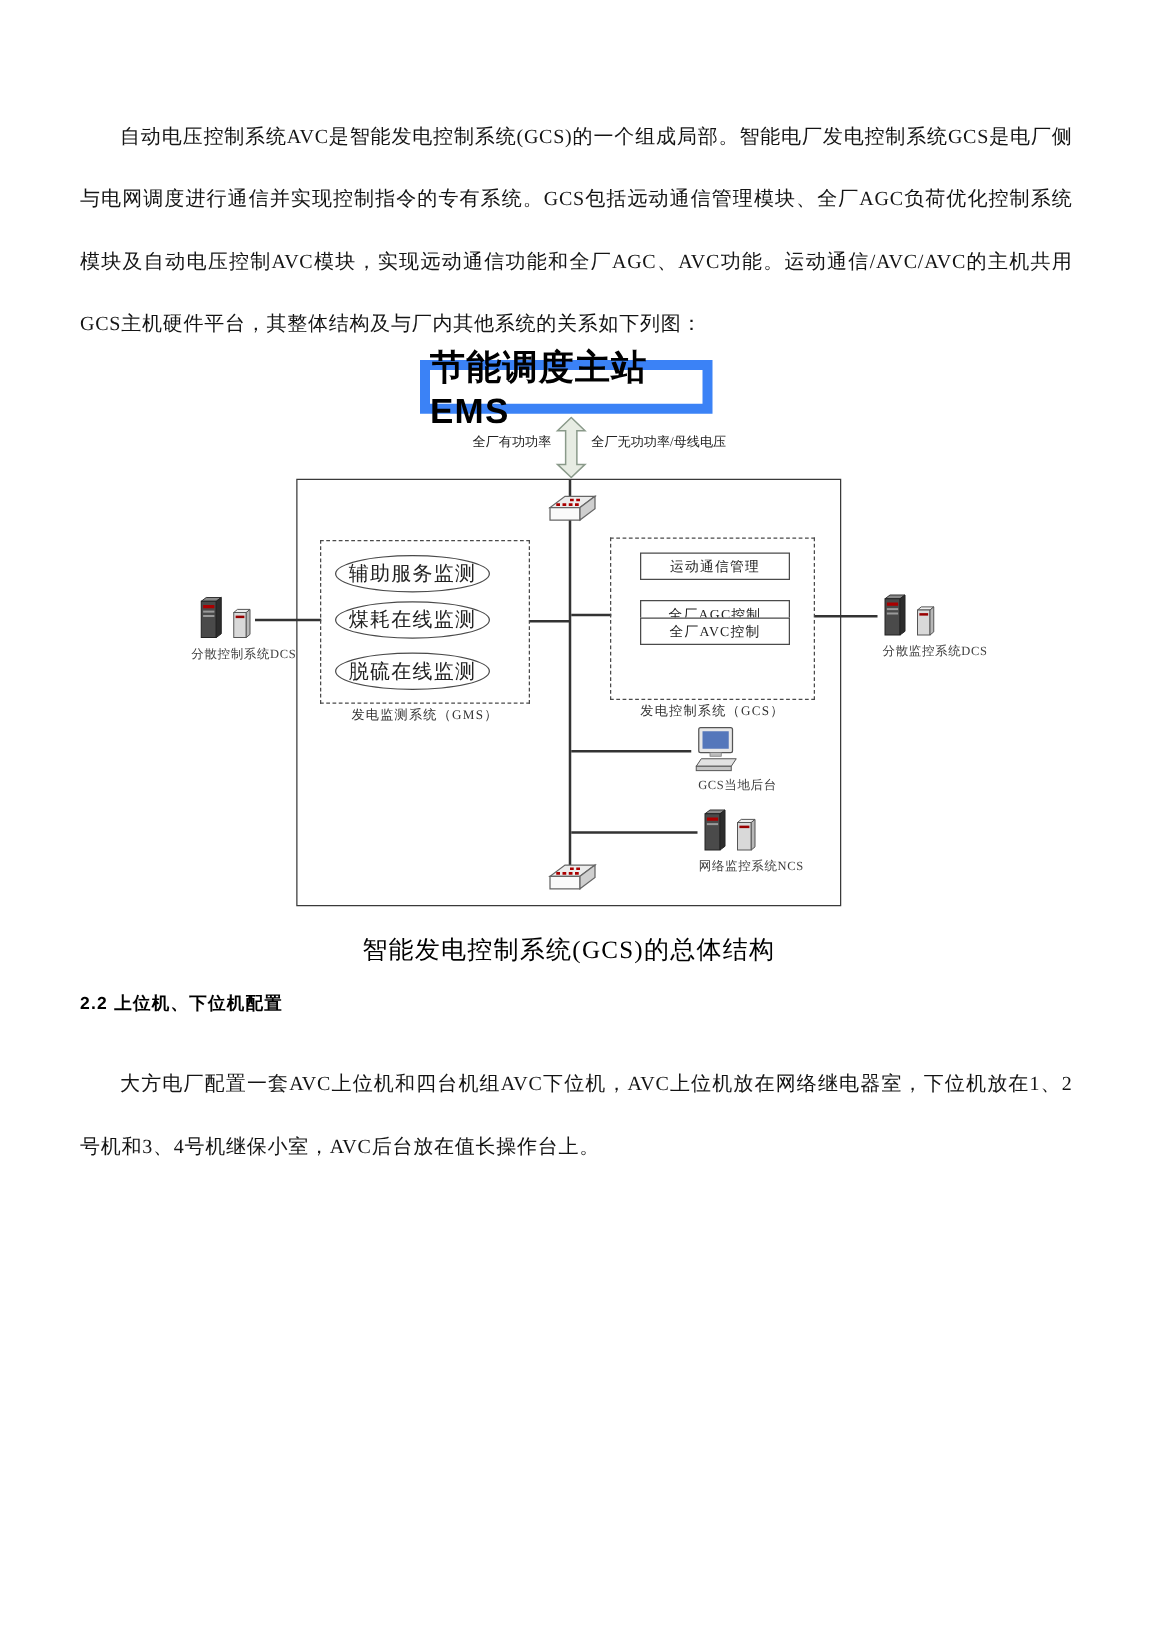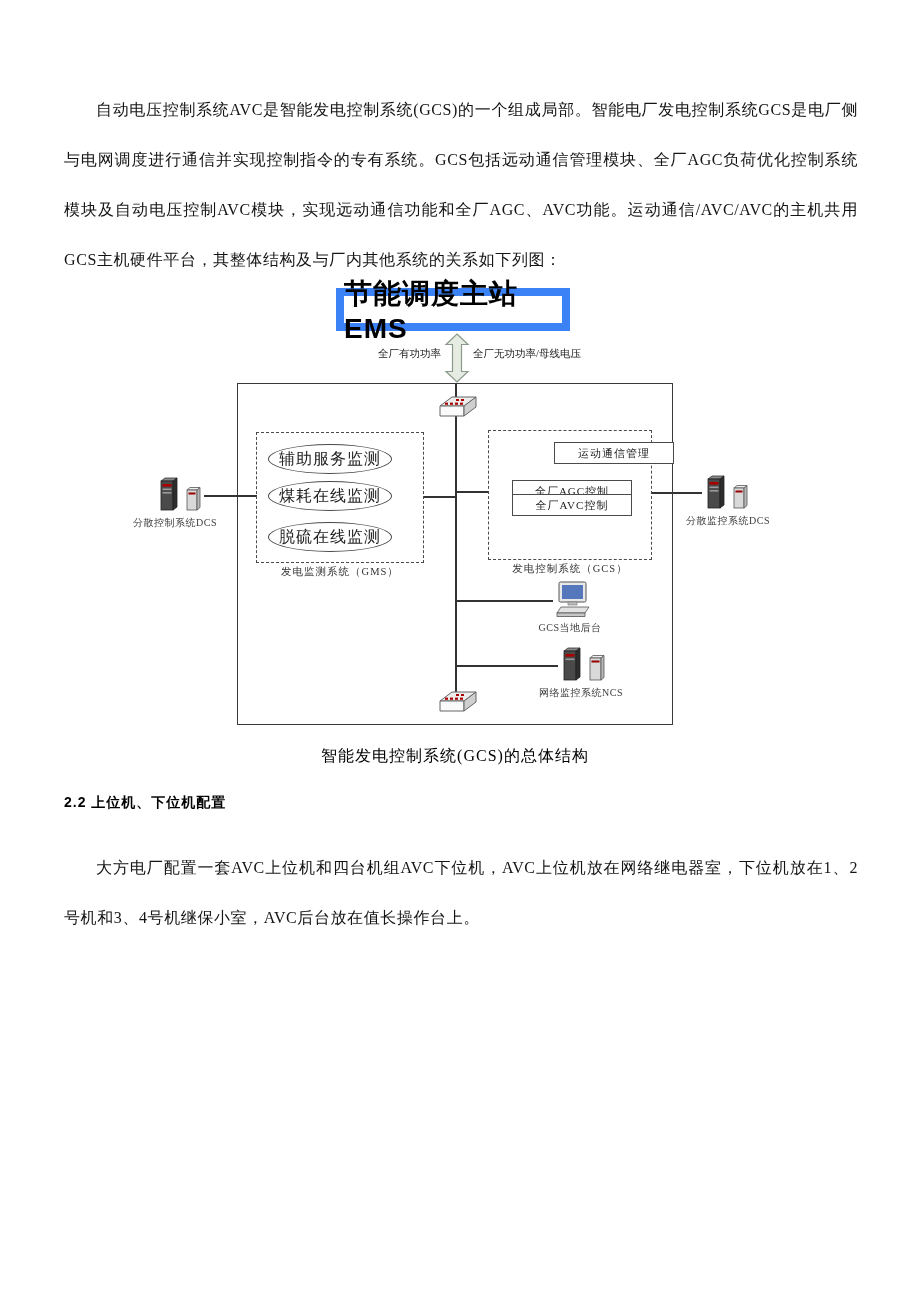--- a/index.html
+++ b/index.html
@@ -15,21 +15,21 @@
   }
   #p1 { top:85px; }
   #p2 { top:843px; }
   .section-heading {
     position:absolute; left:64px; top:794px;
     font-family:"Liberation Sans","DejaVu Sans",sans-serif;
     font-weight:bold; font-size:14px; letter-spacing:1px; color:#000;
   }
   .figure-caption {
     position:absolute; left:155px; top:746px; width:600px;
-    text-align:center; font-size:16px; letter-spacing:1px; color:#000;
+    text-align:center; font-size:20px; letter-spacing:1px; color:#000;
   }
   
   .ems-box {
     position:absolute; left:336px; top:288px; width:234px; height:43px;
     border:8px solid #3b82f6; background:#fff;
     display:flex; align-items:center; justify-content:center;
     font-family:"Liberation Sans","DejaVu Sans",sans-serif;
     font-weight:bold; font-size:28px; letter-spacing:1px; color:#000;
   }
   .arrow-wrap { position:absolute; left:444px; top:333px; width:26px; height:50px; }
@@ -57,28 +57,28 @@
     display:flex; align-items:center; justify-content:center;
     font-size:16px; color:#222; background:#fff; letter-spacing:1px;
   }
   #gms-e1 { top:444px; } #gms-e2 { top:481px; } #gms-e3 { top:522px; }
   .module-rect {
     position:absolute; left:512px; width:120px; height:22px;
     border:1px solid #4a4a4a; background:#fff;
     display:flex; align-items:center; justify-content:center;
     font-size:11px; color:#222; letter-spacing:1px;
   }
-  #gcs-r1 { top:442px;margin-left:42px; } #gcs-r2 { top:480px; } #gcs-r3 { top:494px; }
+  #gcs-r1 { top:442px; } #gcs-r2 { top:480px; } #gcs-r3 { top:494px; }
   .sub-label {
     position:absolute; text-align:center; font-size:10.5px; color:#333; letter-spacing:1px; white-space:nowrap;
   }
   #gms-label { left:256px; top:565px; width:168px;text-align:center; }
   #gcs-label { left:488px; top:562px; width:164px; }
   .dev-label {
-    position:absolute; text-align:center; font-size:10px; color:#3d3d3d; letter-spacing:0.5px; white-space:nowrap;
+    position:absolute; text-align:center; font-size:10px; color:#3d3d3d; letter-spacing:0.5px; white-space:nowrap;margin-left:20px;
   }
   #dcs-left-label  { left:125px; top:516px; width:100px; }
   #dcs-right-label { left:678px; top:514px; width:100px; }
   #pc-label        { left:520px; top:621px; width:100px; }
   #ncs-label       { left:526px; top:686px; width:110px; }
   .icon { position:absolute; line-height:0; }
   #switch-top    { left:434px; top:394px; }
   #switch-bottom { left:434px; top:689px; }
   #servers-left  { left:153px; top:475px; }
   #servers-right { left:700px; top:473px; }

